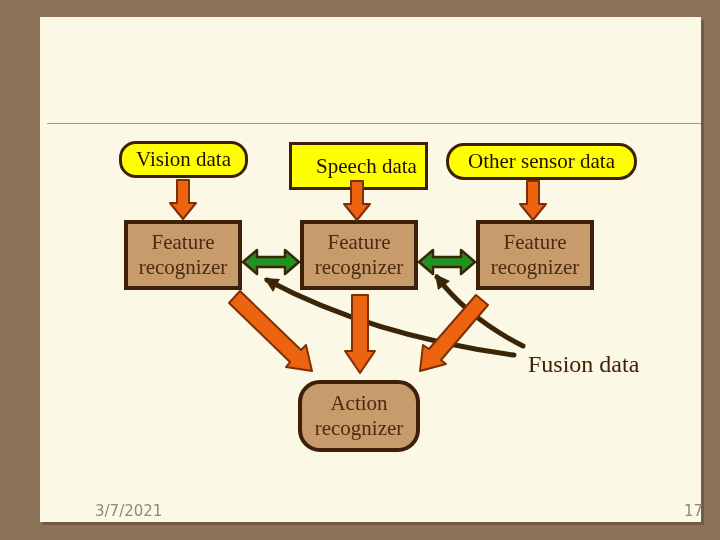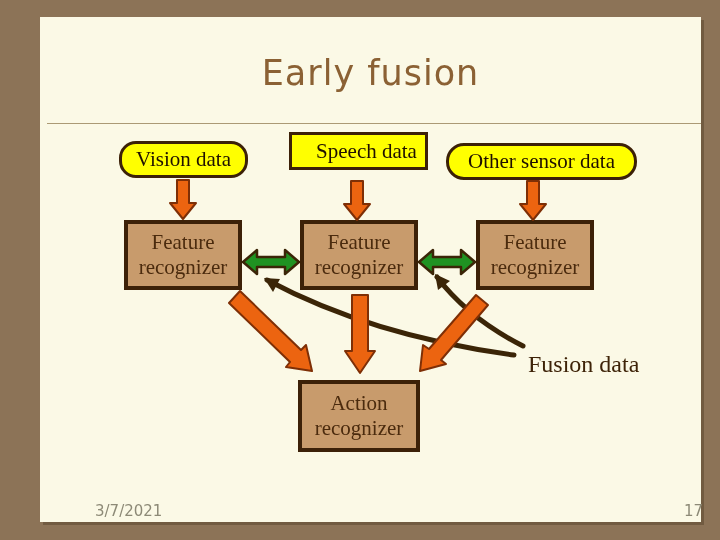--- a/index.html
+++ b/index.html
@@ -52,47 +52,46 @@
   .green{fill:var(--green_arrow,#1F9222);stroke:var(--dark_arrow,#3B2507);stroke-width:2.5;stroke-linejoin:round;}
   .curve{fill:none;stroke:var(--dark_arrow,#3B2507);stroke-width:5;stroke-linecap:round;}
   .curvehead{fill:var(--dark_arrow,#3B2507);stroke:none;}
 </style>
 </head>
 <body>
 
 <div class="stage">
   <div class="slide"></div>
 
-  <div class="title">Early fusion</div>
   <div class="divider"></div>
 
   <div class="ibox" style="left:119px;top:141px;width:129px;height:37px;border-radius:17px;">
     <span>Vision data</span>
   </div>
-  <div class="ibox" style="left:289px;top:132px;width:139px;height:38px;padding-left:16px;">
+  <div class="ibox" style="left:289px;top:142px;width:139px;height:48px;padding-left:16px;">
     <span>Speech data</span>
   </div>
   <div class="ibox" style="left:446px;top:143px;width:191px;height:37px;border-radius:18px;">
     <span>Other sensor data</span>
   </div>
 
   <div class="fbox" style="left:124px;top:220px;width:118px;height:70px;">
     <span>Feature</span>
     <span>recognizer</span>
   </div>
   <div class="fbox" style="left:300px;top:220px;width:118px;height:70px;">
     <span>Feature</span>
     <span>recognizer</span>
   </div>
   <div class="fbox" style="left:476px;top:220px;width:118px;height:70px;">
     <span>Feature</span>
     <span>recognizer</span>
   </div>
 
-  <div class="fbox" style="left:298px;top:380px;width:122px;height:72px;">
+  <div class="fbox" style="left:298px;top:380px;width:122px;height:72px;border-radius:22px;">
     <span>Action</span>
     <span>recognizer</span>
   </div>
 
   <svg class="overlay" viewBox="0 0 720 540">
     <g>
       <polygon class="orange" points="177,180 177,203 170,203 183,219 196,203 189,203 189,180"></polygon>
     </g>
     <g>
       <polygon class="orange" points="351,181 351,204 344,204 357,220 370,204 363,204 363,181"></polygon>

